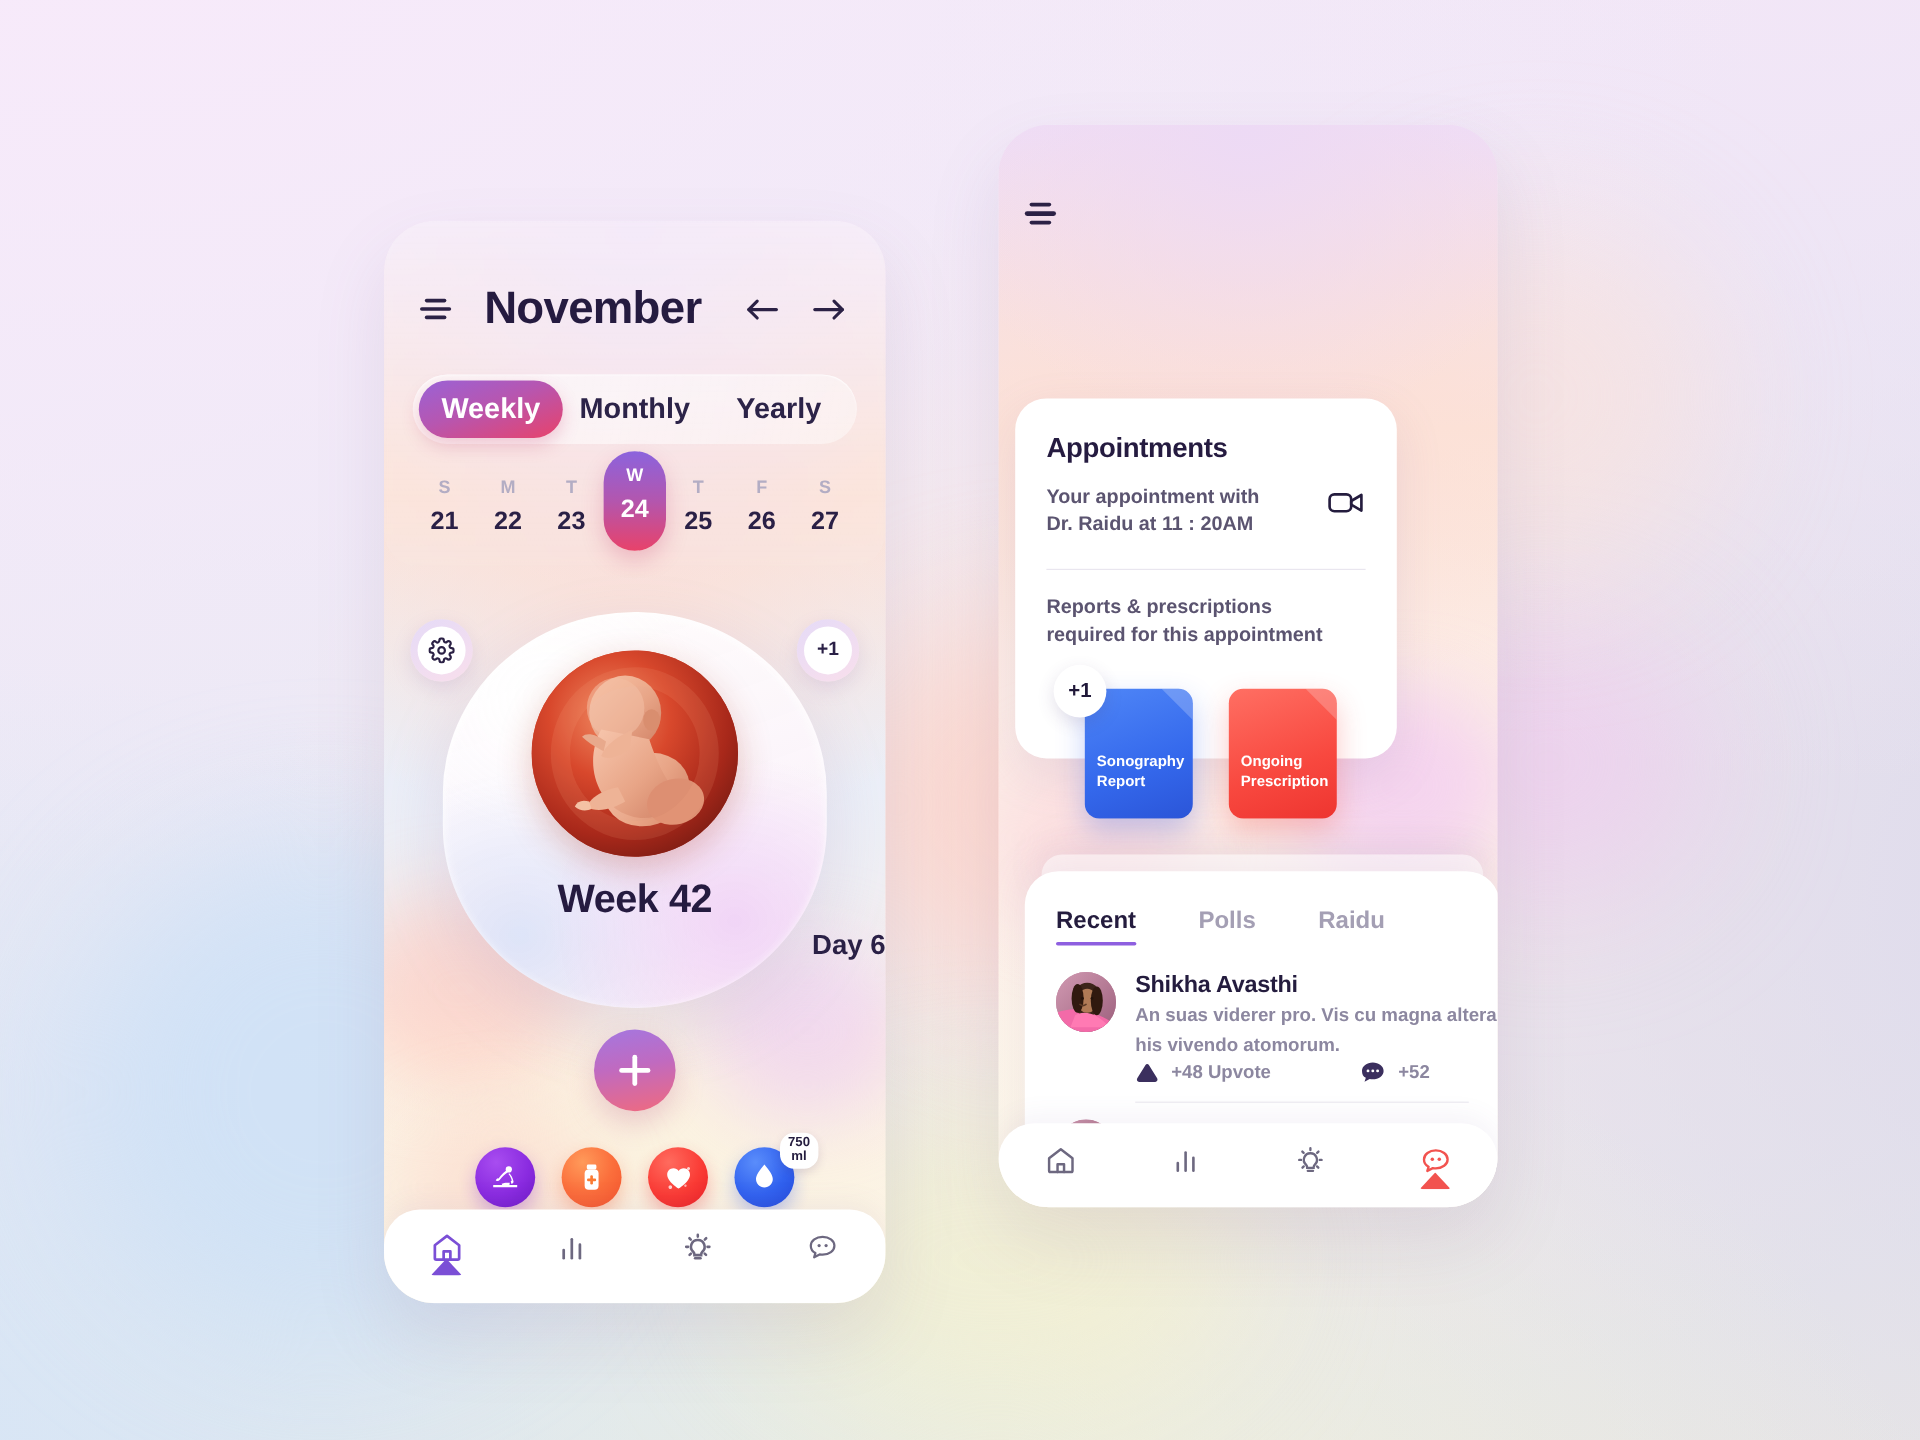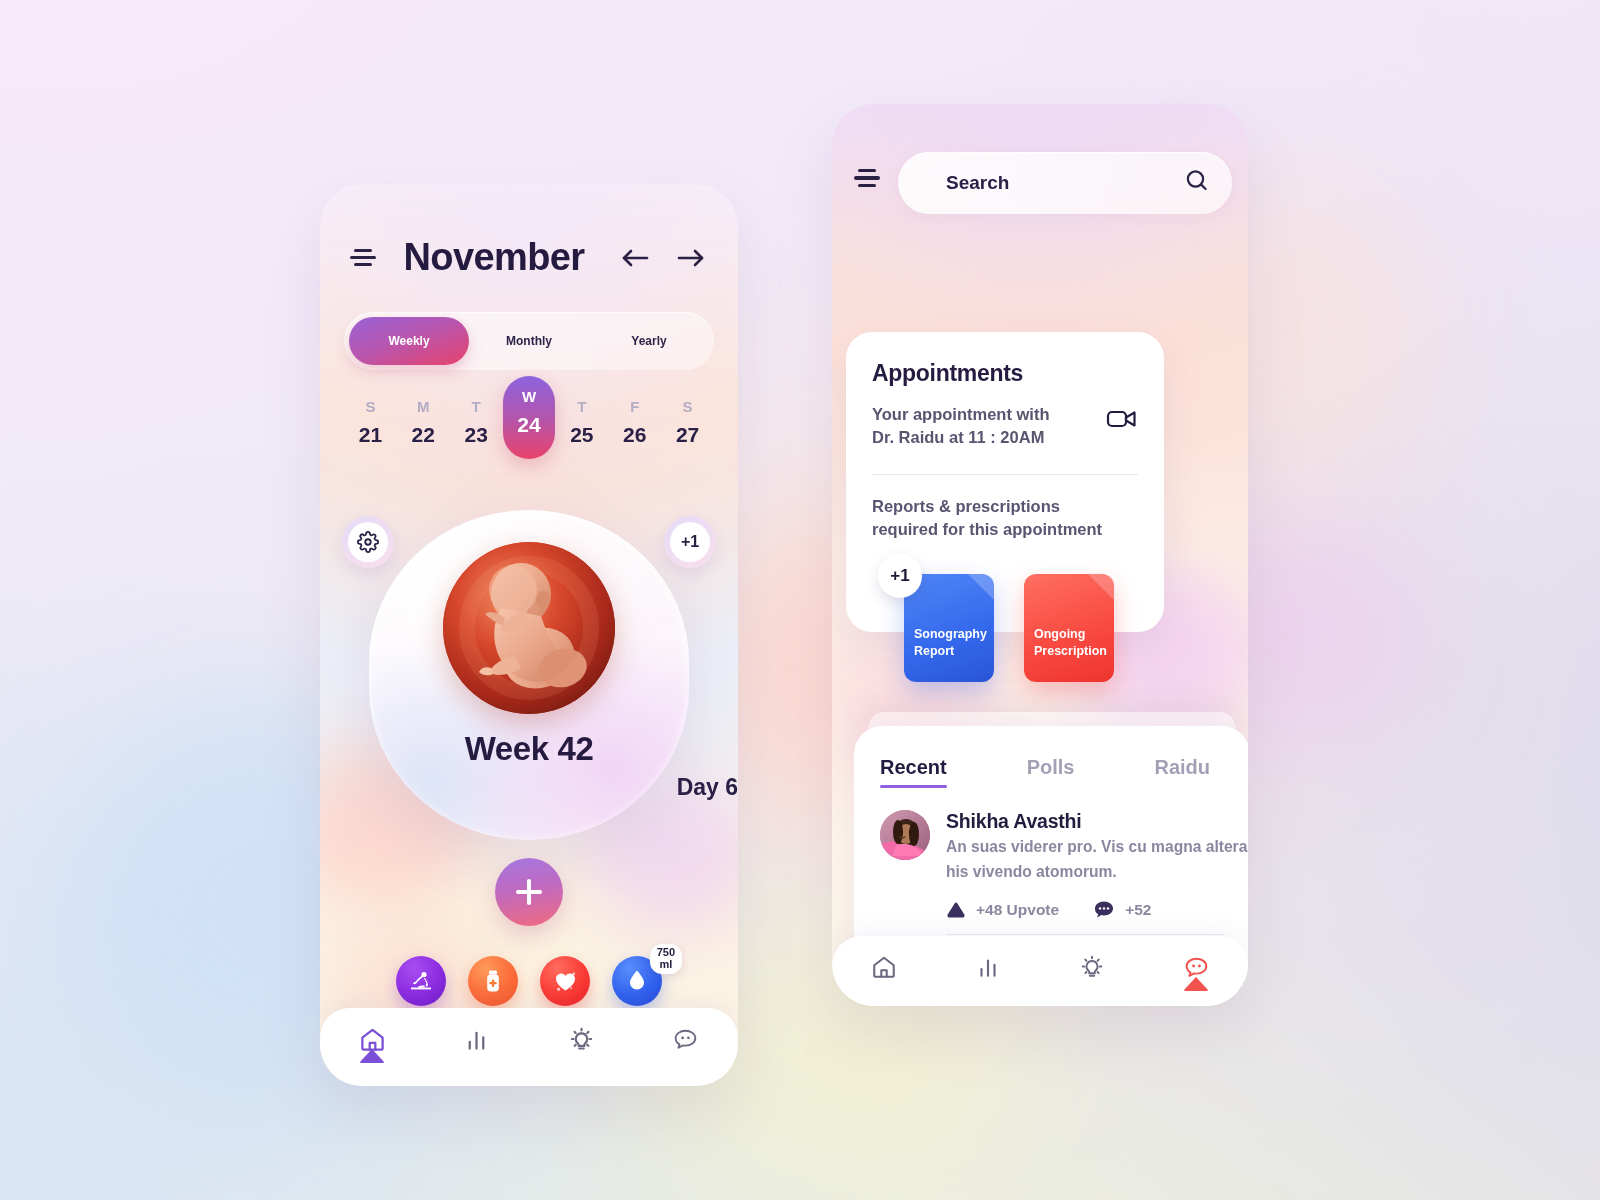--- a/index.html
+++ b/index.html
@@ -79,21 +79,21 @@
 
   .seg-wrap {
     position: absolute; left: 24px; top: 128px; width: 370px; height: 58px;
     border-radius: 29px;
     background: linear-gradient(100deg, rgba(255,255,255,.62), rgba(255,255,255,.42));
     display: flex; align-items: center; padding: 5px;
     box-shadow: inset 0 1px 1px rgba(255,255,255,.7);
   }
   .seg {
     flex: 1; height: 100%; display: flex; align-items: center; justify-content: center;
-    font-size: 12px; font-weight: 700; color: #2c2348; border-radius: 24px; cursor: pointer;
+    font-size: 24px; font-weight: 700; color: #2c2348; border-radius: 24px; cursor: pointer;
   }
   .seg.active { background: linear-gradient(160deg, #9a62d6 0%, #b756b0 45%, #e8426a 100%); color: #fff; box-shadow: 0 6px 14px rgba(200,60,110,.25); }
 
   .days-row { position: absolute; left: 24px; top: 206px; width: 370px; display: flex; }
   .day { flex: 1; display: flex; flex-direction: column; align-items: center; gap: 8px; padding: 8px 0 10px; border-radius: 26px; cursor: pointer; position: relative; }
   .day .dow { font-size: 15px; font-weight: 600; color: #b3adc4; }
   .day .dnum { font-size: 21px; font-weight: 700; color: #2a2046; }
   .day.active { background: linear-gradient(180deg,#8c63dd 0%, #b356ae 50%, #e8426a 100%); padding-top: 12px; margin-top: -14px; padding-bottom: 22px; box-shadow: 0 8px 18px rgba(200,60,110,.25); }
   .day.active .dow, .day.active .dnum { color: #fff; }
 
@@ -200,33 +200,33 @@
     background: #fff; display: flex; align-items: center; justify-content: center;
     font-size: 17px; font-weight: 700; color: #201839; box-shadow: 0 5px 14px rgba(80,60,120,.16);
   }
 
   .feed-card {
     position: absolute; left: 22px; top: 622px; width: 396px; height: 300px;
     background: #fff; border-radius: 28px; padding: 30px 26px 0; overflow: hidden;
     box-shadow: 0 -8px 34px rgba(140,110,170,.10);
   }
   .feed-card.behind { left: 36px; top: 608px; width: 368px; height: 34px; background: rgba(255,255,255,.55); border-radius: 26px; padding: 0; }
-  .tabs { display: flex; gap: 80px; }
+  .tabs { display: flex; gap: 52px; }
   .tab { font-size: 20px; font-weight: 700; color: #a49fb4; padding-bottom: 9px; cursor: pointer; position: relative; }
   .tab.active { color: #241c3e; }
   .tab.active::after { content: ""; position: absolute; left: 0; bottom: 0; width: 100%; height: 3.4px; border-radius: 2px; background: #8e5fe0; }
 
   .post { display: flex; gap: 16px; padding-top: 22px; }
   .avatar { width: 50px; height: 50px; border-radius: 50%; flex: 0 0 50px; overflow: hidden; position: relative;
             background: linear-gradient(150deg,#c98ba8,#a4617f); }
   .avatar svg { position: absolute; inset: 0; width: 100%; height: 100%; }
   .post-body { flex: 1; min-width: 0; }
   .post-name { font-size: 19.5px; font-weight: 700; color: #241c3e; letter-spacing: -.2px; }
   .post-text { font-size: 15.6px; font-weight: 700; color: #8c87a0; line-height: 1.44; margin-top: 3px; white-space: nowrap; }
-  .post-meta { display: flex; align-items: center; gap: 34px; margin-top: 16px; }
+  .post-meta { display: flex; align-items: center; gap: 74px; }
   .meta { display: flex; align-items: center; gap: 10px; font-size: 15.5px; font-weight: 700; color: #8c87a0; cursor: pointer; }
   .post-sep { height: 1px; background: #eceaf1; margin-top: 14px; }
 </style>
 </head>
 <body>
 
 <div id="bg">
   <div class="layer bg-base"></div>
   <div class="bg-blob" style="left:700px;top:520px;width:340px;height:300px;background:rgba(252,214,206,.85);"></div>
   <div class="bg-blob" style="left:1160px;top:520px;width:260px;height:230px;background:rgba(238,196,240,.55);"></div>
@@ -438,29 +438,20 @@
   <div class="phone-blob" style="right:-10px;top:470px;width:180px;height:160px;background:rgba(238,188,246,.5);"></div>
   <div class="phone-blob" style="left:-10px;top:520px;width:170px;height:150px;background:rgba(250,206,214,.45);"></div>
   <div class="phone-blob" style="right:10px;top:690px;width:180px;height:140px;background:rgba(253,216,202,.4);"></div>
 
   <div class="hamburger" style="position:absolute;left:22px;top:64px;">
     <i></i>
       <i></i>
       <i></i>
   </div>
 
-  <div class="search-bar">
-    <span class="ph">Search</span>
-    <span>
-      <svg width="26" height="26" viewBox="0 0 26 26" fill="none" stroke="#2b2148" stroke-width="2.2" stroke-linecap="round">
-        <circle cx="11.5" cy="11" r="7.6"></circle>
-          <path d="M17.2 16.6 21.6 21"></path>
-      </svg>
-    </span>
-  </div>
 
   <div class="appt-card">
     <div class="appt-title">Appointments</div>
     <div class="appt-row">
       <div class="appt-text">
         <div>Your appointment with</div>
         <div>Dr. Raidu at 11 : 20AM</div>
       </div>
       <span style="flex:0 0 auto;margin-top:4px;">
         <svg width="32" height="24" viewBox="0 0 32 24" fill="none" stroke="#241c3e" stroke-width="2.2" stroke-linejoin="round">

